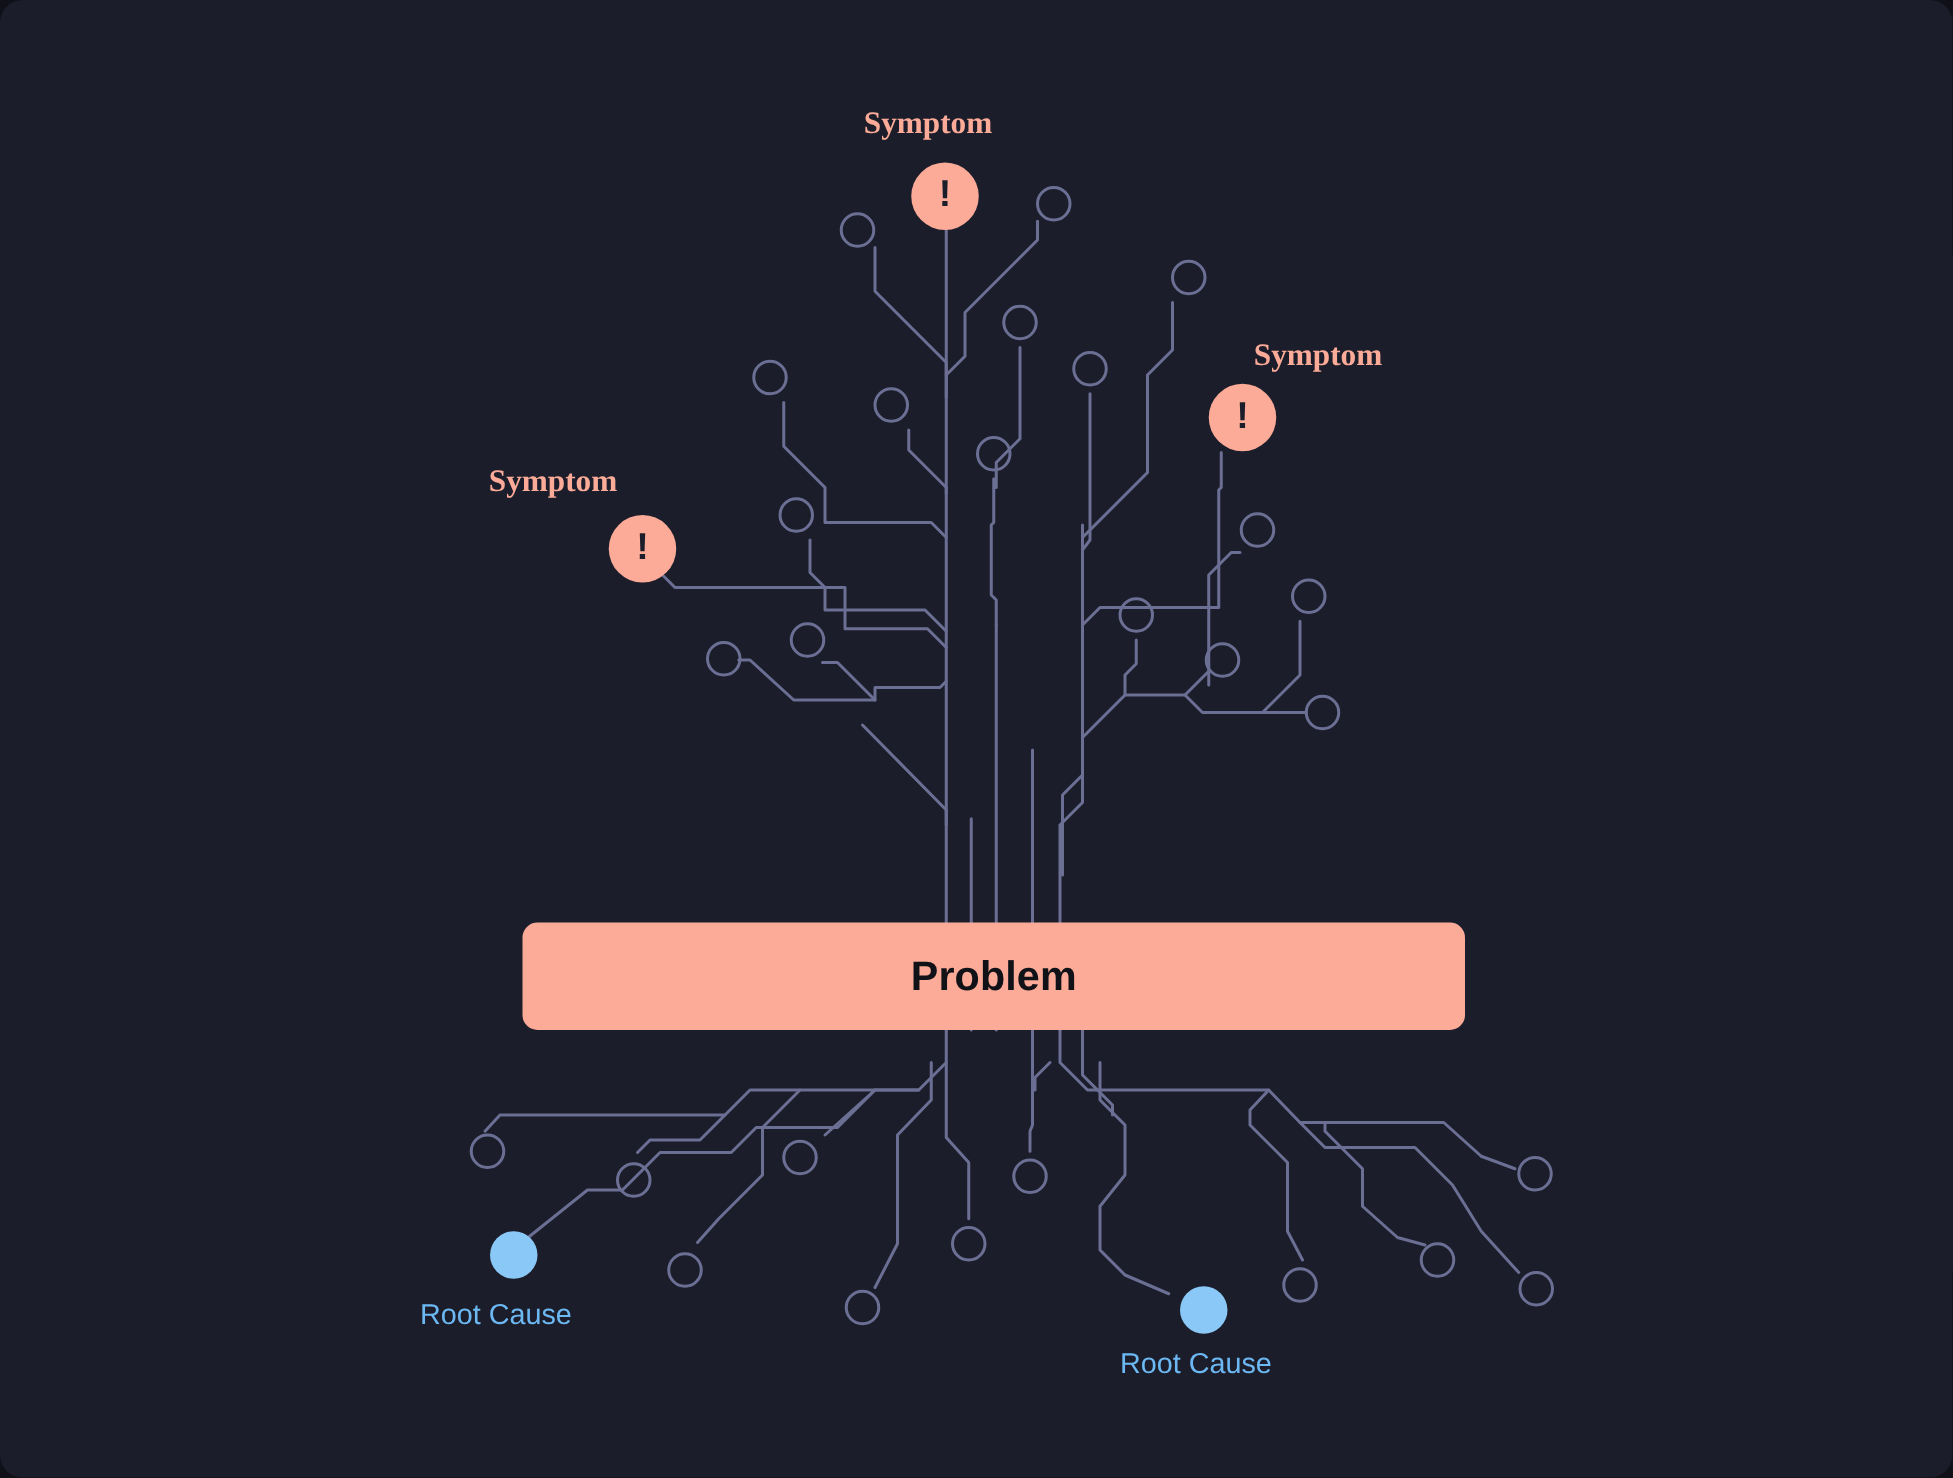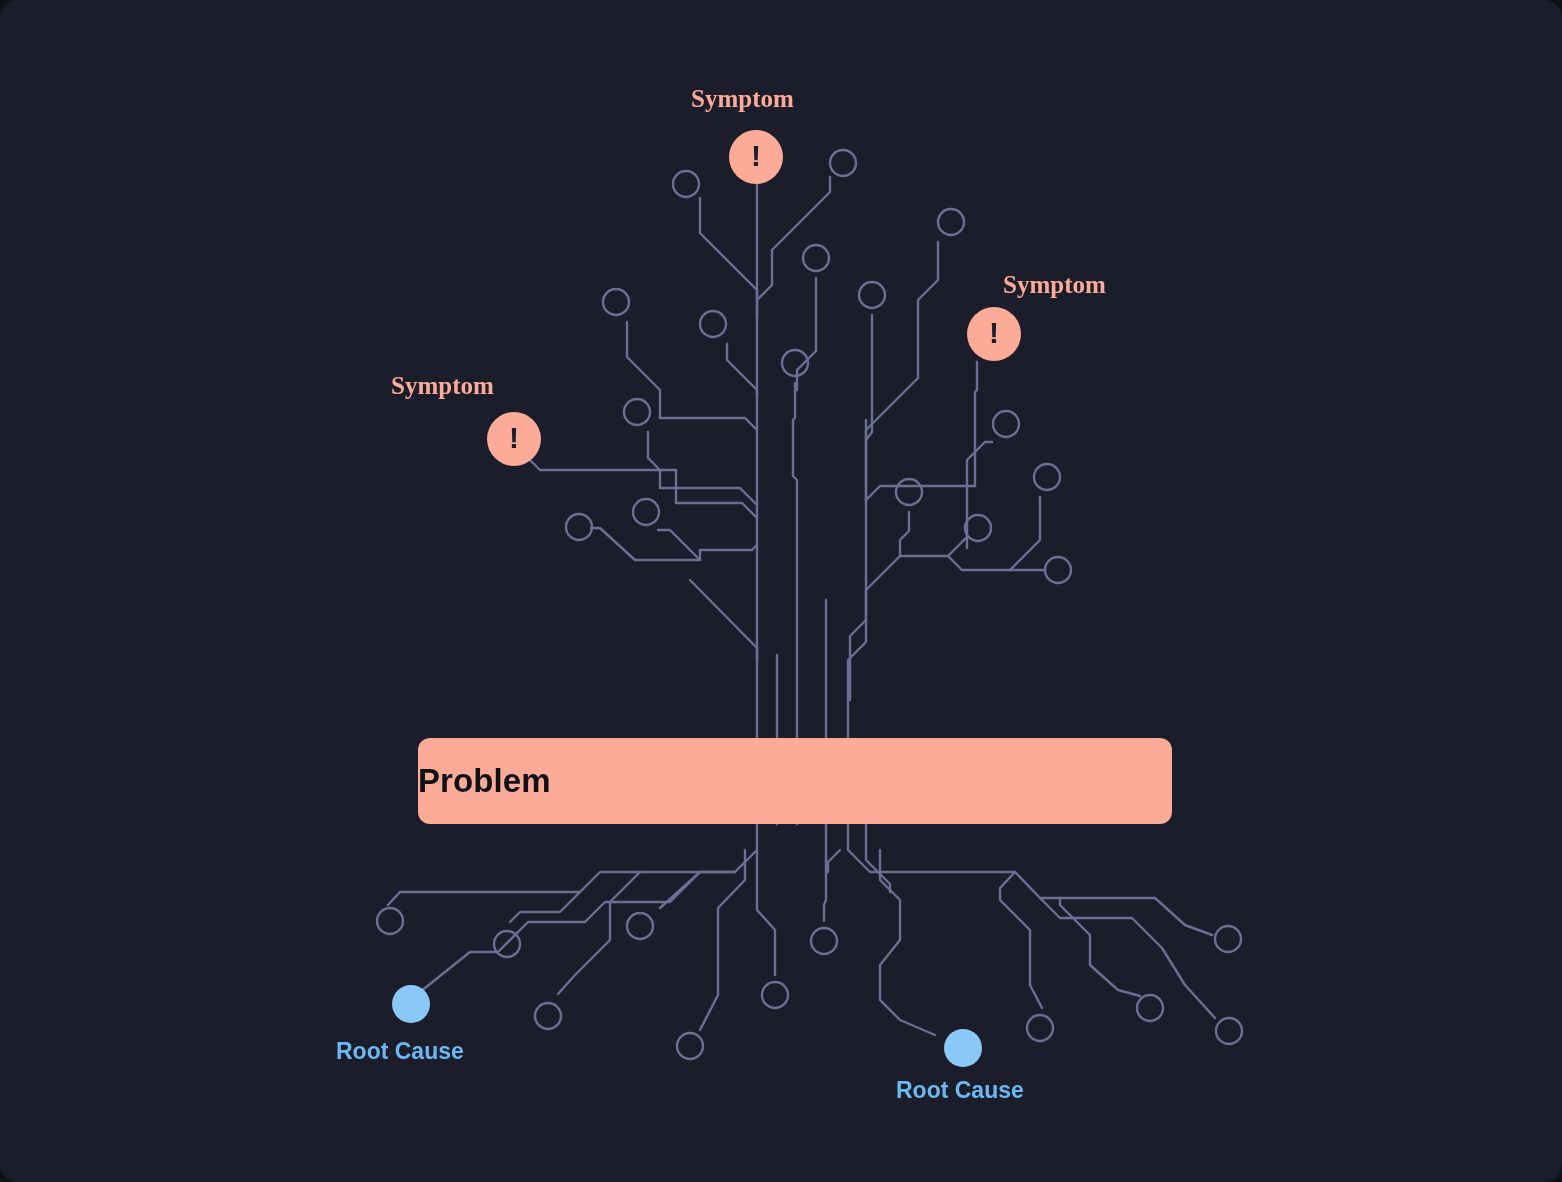--- a/index.html
+++ b/index.html
@@ -47,21 +47,21 @@
   #problem-bar {
     position: absolute;
     left: 418px;
     top: 738px;
     width: 754px;
     height: 86px;
     background: #fbab97;
     border-radius: 12px;
     display: flex;
     align-items: center;
-    justify-content: flex-start;
+    justify-content: center;
     box-sizing: border-box;
   }
   #problem-label {
     color: #111218;
     font-size: 33px;
     font-weight: bold;
     letter-spacing: 0.1px;
     font-family: "Liberation Sans", sans-serif;
   }
 
@@ -104,21 +104,21 @@
     position: absolute;
     width: 38px;
     height: 38px;
     border-radius: 50%;
     background: #8ac9f7;
   }
   .rootcause-label {
     position: absolute;
     color: #6cb8f2;
     font-size: 23px;
-    font-weight: bold;
+    font-weight: normal;
     white-space: nowrap;
     font-family: "Liberation Sans", sans-serif;
   }
 </style>
 </head>
 <body>
 
 <div id="canvas" style="width: 1562px; height: 1182px; background: rgb(28, 29, 42); border-radius: 18px;">
 
   <svg id="tree-svg" viewBox="0 0 1562 1182">

